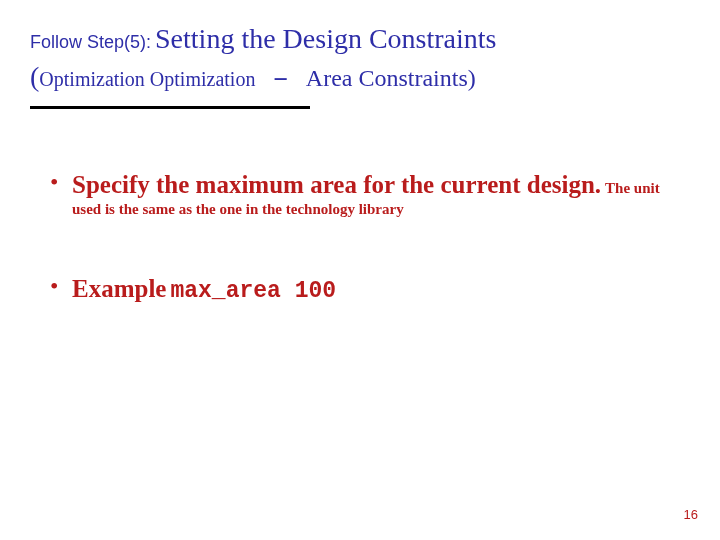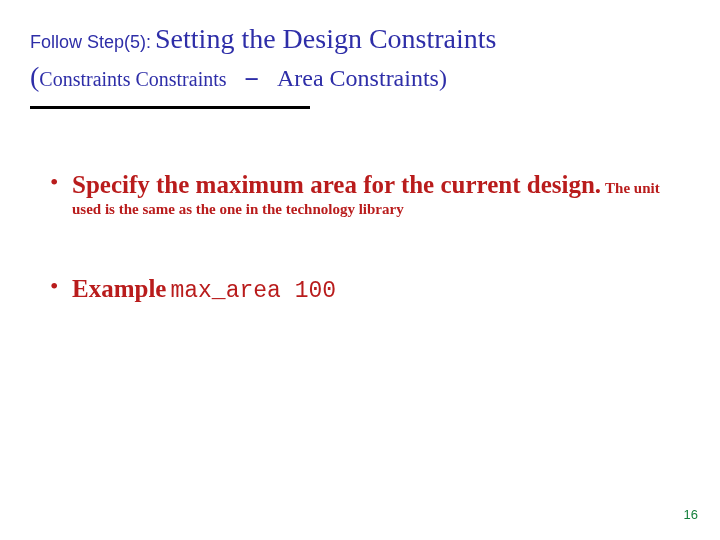--- a/index.html
+++ b/index.html
@@ -75,44 +75,44 @@
       font-weight: bold;
       font-size: 25px;
       line-height: 1.25;
     }
     .bullet-small {
       font-weight: bold;
       font-size: 15px;
     }
     .example-code {
       font-family: "Courier New", Courier, monospace;
-      font-weight: normal;
+      font-weight: bold;
       font-size: 23px;
     }
     .page-number {
       position: absolute;
       bottom: 18px;
       right: 22px;
       font-size: 13px;
-      color: #15803d;
+      color: #b91c1c;
       font-family: Arial, sans-serif;
     }
   </style>
 </head>
 <body>
 
 <div class="slide">
 
   <div class="title-block">
     <div>
       <span class="title-prefix">Follow Step(5):</span>
       <span class="title-main">Setting the Design Constraints</span>
     </div>
     <div class="title-line2">
-      <span class="title-paren-open">(</span><span class="title-sub">Constraints Constraints</span><span class="title-dash"> – </span><span class="title-sub2">Area Constraints)</span>
+      <span class="title-paren-open">(</span><span class="title-sub">Optimization Optimization</span><span class="title-dash"> – </span><span class="title-sub2">Area Constraints)</span>
     </div>
   </div>
 
   <div class="title-underline"></div>
 
   <ul class="bullet-list">
     <li>
       <span class="bullet-bold">Specify the maximum area for the current design.</span>
       <span class="bullet-small">The unit used is the same as the one in the technology library</span>
     </li>

